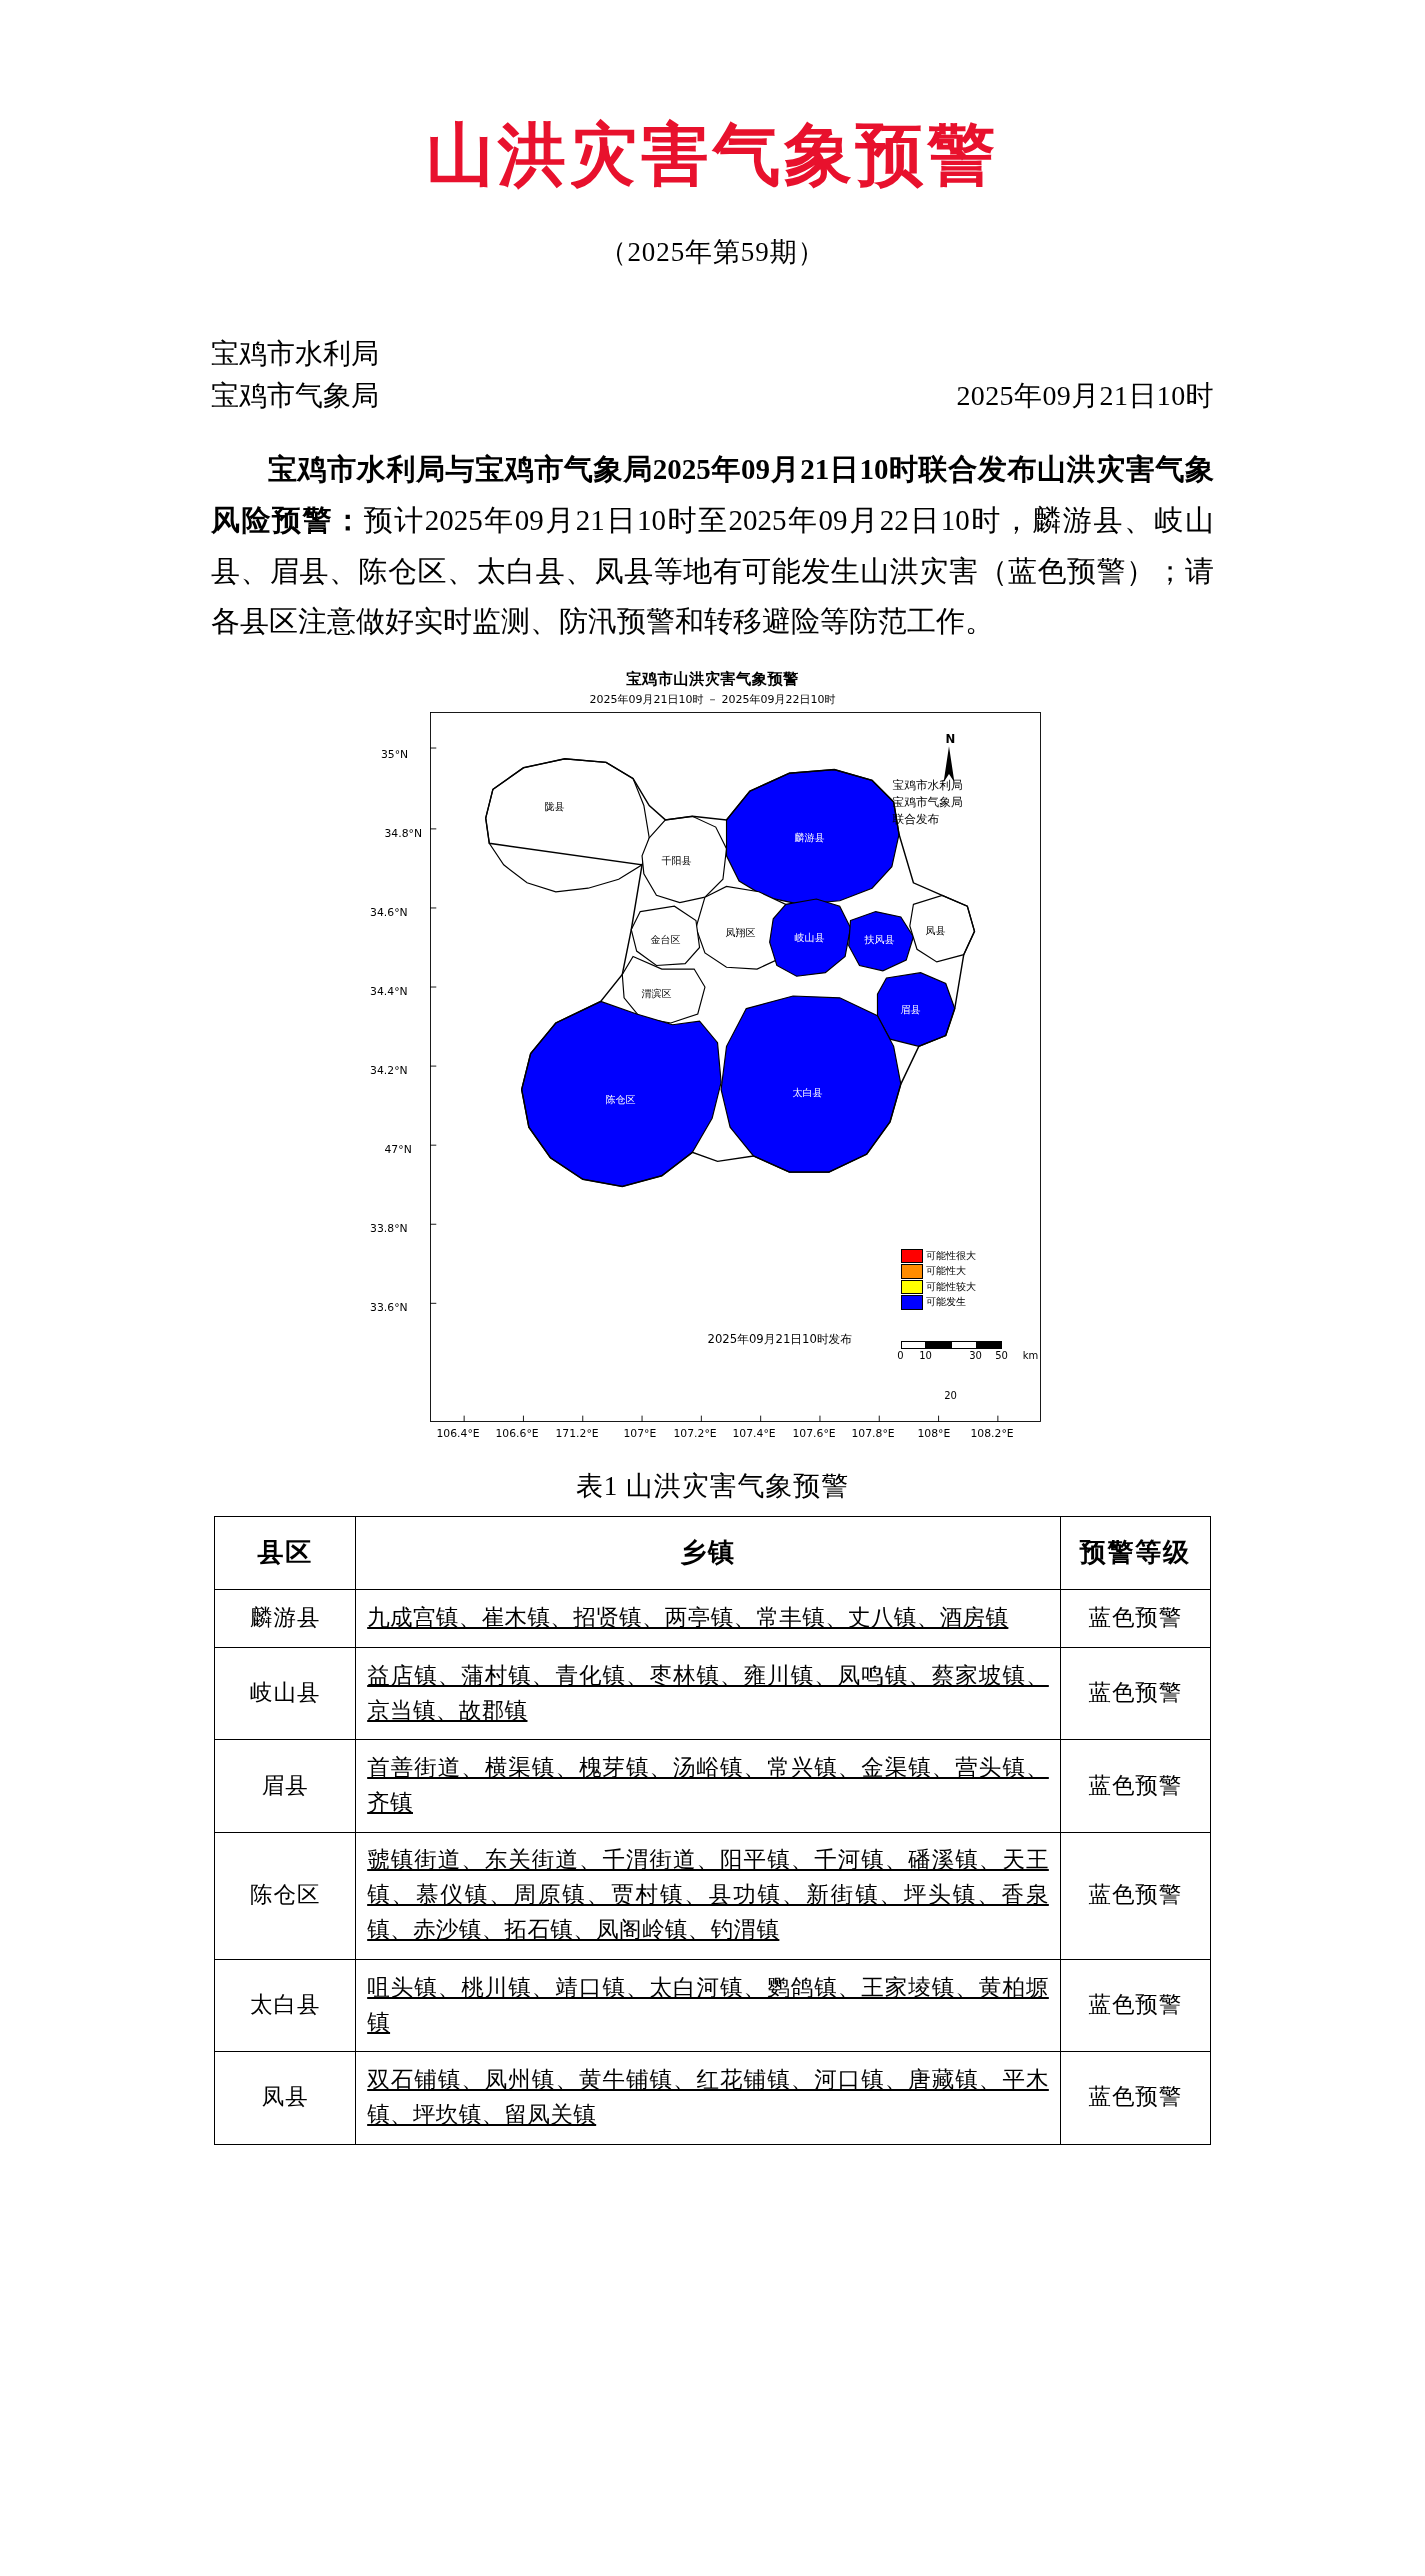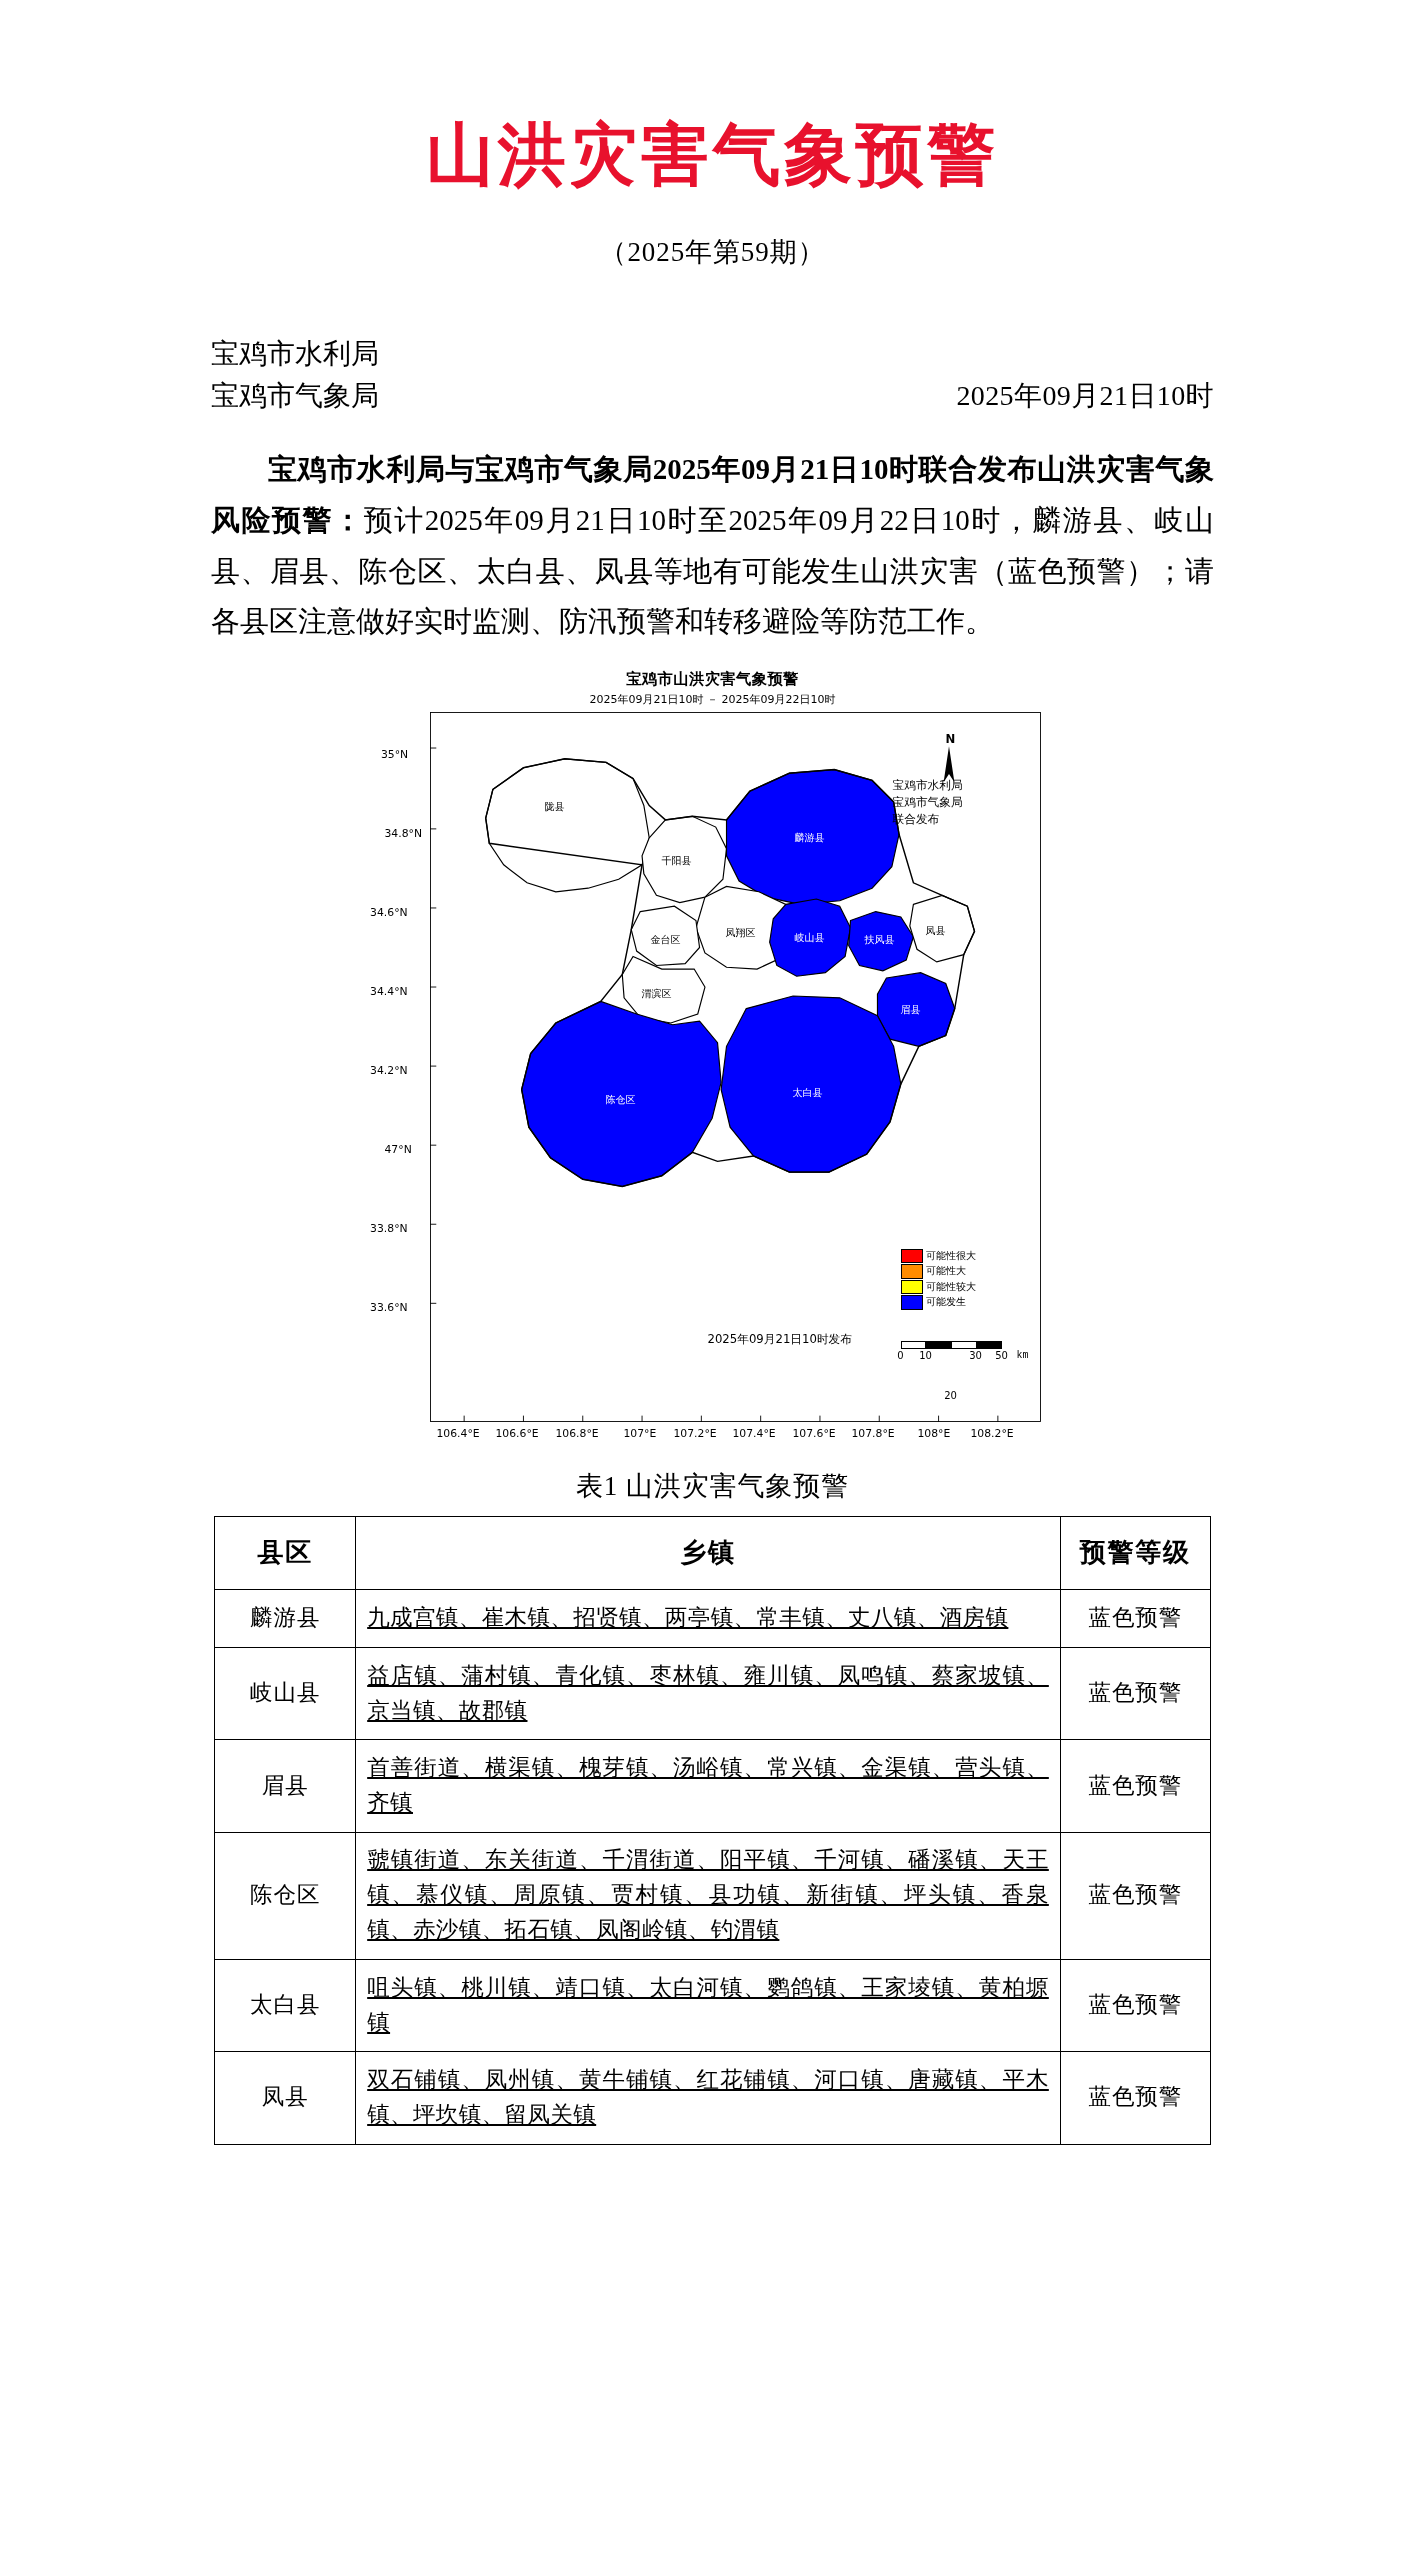--- a/index.html
+++ b/index.html
@@ -322,37 +322,37 @@
           <span class="scalebar-seg" style="background:#000000;"></span>
           <span class="scalebar-seg" style="background:#ffffff;"></span>
           <span class="scalebar-seg" style="background:#000000;"></span>
         </div>
         <div class="scalebar-nums">
           <span style="left:0px;">0</span>
           <span style="left:25px;">10</span>
           <span style="left:50px;margin-top:40px;">20</span>
           <span style="left:75px;">30</span>
           <span style="left:101px;">50</span>
-          <span style="left:122px;font-family:Liberation Mono, monospace;">km</span>
+          <span style="left:130px;">km</span>
         </div>
       </div>
     </div>
 
     <span class="axis-label" style="left:14.4px; top:79px;">35°N</span>
     <span class="axis-label" style="left:18px;  top:158px;">34.8°N</span>
     <span class="axis-label" style="left:3.6px;  top:237px;">34.6°N</span>
     <span class="axis-label" style="left:3.6px;  top:316px;">34.4°N</span>
     <span class="axis-label" style="left:3.6px;  top:395px;">34.2°N</span>
     <span class="axis-label" style="left:18px; top:474px;">47°N</span>
     <span class="axis-label" style="left:3.6px;  top:553px;">33.8°N</span>
     <span class="axis-label" style="left:3.6px;  top:632px;">33.6°N</span>
 
     <span class="axis-label" style="left:70px;  top:758px;">106.4°E</span>
     <span class="axis-label" style="left:129px; top:758px;">106.6°E</span>
-    <span class="axis-label" style="left:189px; top:758px;">106.8°E</span>
+    <span class="axis-label" style="left:189px; top:758px;">171.2°E</span>
     <span class="axis-label" style="left:257px; top:758px;">107°E</span>
     <span class="axis-label" style="left:307px; top:758px;">107.2°E</span>
     <span class="axis-label" style="left:366px; top:758px;">107.4°E</span>
     <span class="axis-label" style="left:426px; top:758px;">107.6°E</span>
     <span class="axis-label" style="left:485px; top:758px;">107.8°E</span>
     <span class="axis-label" style="left:551px; top:758px;">108°E</span>
     <span class="axis-label" style="left:604px; top:758px;">108.2°E</span>
   </div>
 
   <div class="table-caption">表1  山洪灾害气象预警</div>

